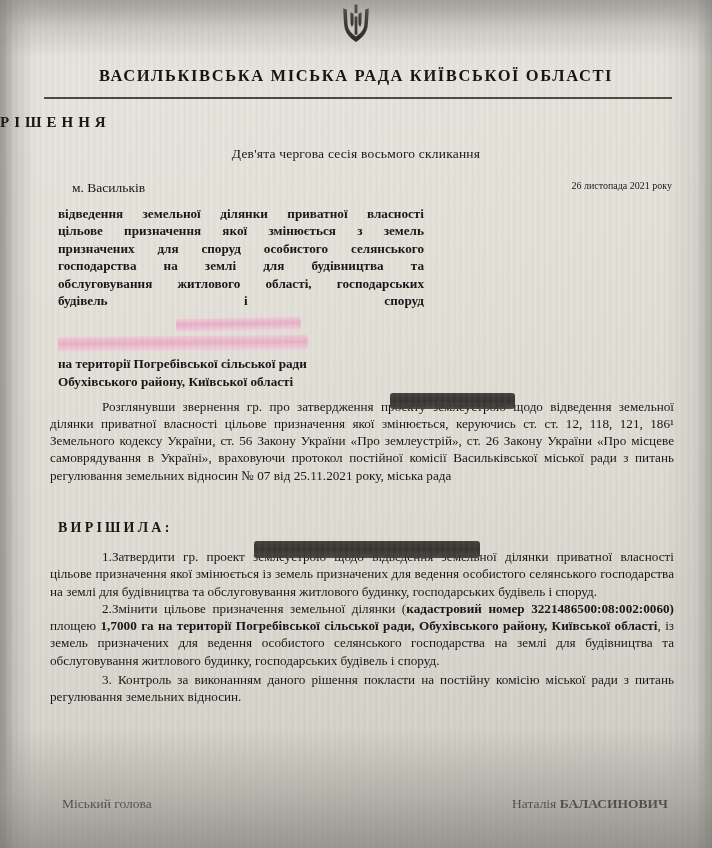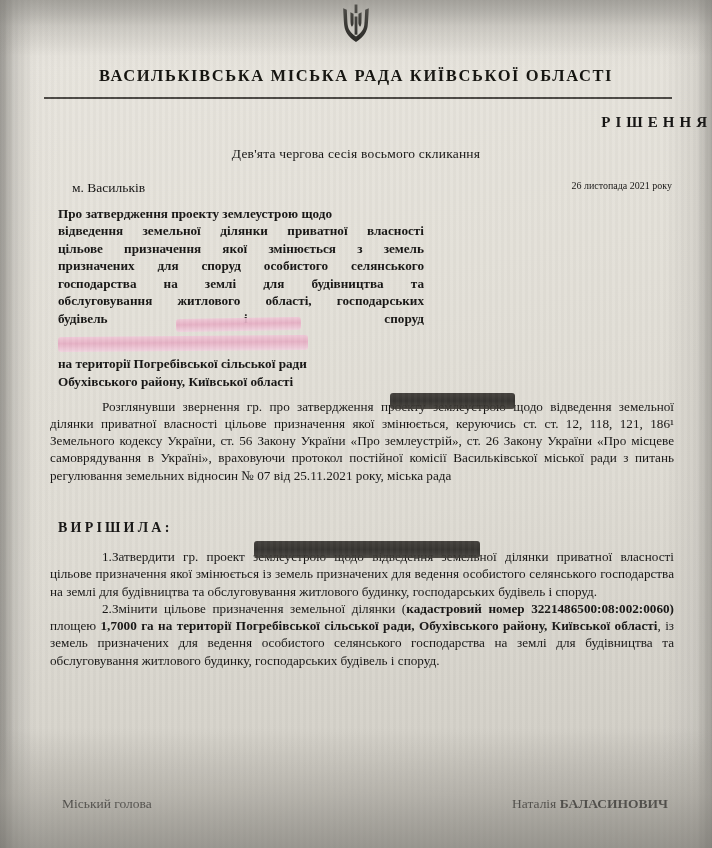--- a/index.html
+++ b/index.html
@@ -95,21 +95,21 @@
     left: 44px;
     right: 40px;
     height: 2px;
     background: #2a2723;
     opacity: .82;
   }
   .doc-kind {
     position: absolute;
     top: 114px;
     left: 0; right: 0;
-    text-align: right;
+    text-align: left;
     font-size: 15px;
     font-weight: bold;
     letter-spacing: 5px;
   }
   .session {
     position: absolute;
     top: 146px;
     left: 0; right: 0;
     text-align: center;
     font-size: 13.5px;
@@ -241,23 +241,20 @@
     </div>
 
     <div class="org-title">ВАСИЛЬКІВСЬКА МІСЬКА РАДА КИЇВСЬКОЇ ОБЛАСТІ</div>
     <div class="rule"></div>
     <div class="doc-kind">РІШЕННЯ</div>
     <div class="session">Дев'ята чергова сесія восьмого скликання</div>
     <div class="place">м. Васильків</div>
     <div class="date">26 листопада 2021 року</div>
 
     <div class="subject">
-      <span class="line spread">
-        <span>Про затвердження проекту землеустрою щодо</span>
-      </span>
       <span class="line">відведення земельної ділянки приватної власності</span>
       <span class="line">цільове призначення якої змінюється з земель</span>
       <span class="line">призначених для споруд особистого селянського</span>
       <span class="line">господарства на землі для будівництва та</span>
       <span class="line">обслуговування житлового області, господарських</span>
       <span class="tail">будівель і споруд</span>
     </div>
 
     <div class="redact r1"></div>
     <div class="redact r2"></div>
@@ -270,20 +267,21 @@
     <div class="body-1">
       <p>Розглянувши звернення гр.                              про затвердження проекту землеустрою щодо відведення земельної ділянки приватної власності цільове призначення якої змінюється, керуючись ст. ст. 12, 118, 121, 186¹ Земельного кодексу України, ст. 56 Закону України «Про землеустрій», ст. 26 Закону України «Про місцеве самоврядування в Україні», враховуючи протокол постійної комісії Васильківської міської ради з питань регулювання земельних відносин № 07 від 25.11.2021 року, міська рада</p>
     </div>
     <div class="redact dark r3"></div>
 
     <div class="resolve">ВИРІШИЛА:</div>
 
     <div class="body-2">
       <p class="p1">1.Затвердити гр.                                                   проект землеустрою щодо відведення земельної ділянки приватної власності цільове призначення якої змінюється із земель призначених для  ведення особистого селянського господарства на землі для будівництва та обслуговування житлового будинку, господарських будівель і споруд.</p>
       <p class="p2"><span>2.Змінити цільове призначення земельної ділянки (</span><b class="tight">кадастровий номер 3221486500:08:002:0060)</b><span> площею </span><b class="tight">1,7000 га на території Погребівської сільської ради, Обухівського району, Київської області</b><span>, із земель призначених для ведення особистого селянського господарства на землі для будівництва та обслуговування житлового будинку, господарських будівель і споруд.</span></p>
+      <p class="p3">3. Контроль за виконанням даного рішення покласти на постійну комісію міської ради з питань регулювання земельних відносин.</p>
     </div>
     <div class="redact dark r4"></div>
 
     <div class="sig-left">Міський голова</div>
     <div class="sig-right"><span>Наталія </span><span class="sur">БАЛАСИНОВИЧ</span></div>
 
   </div>
   <div class="vgrain"></div>
   <div class="topfade"></div>
   <div class="bottomfade"></div>

